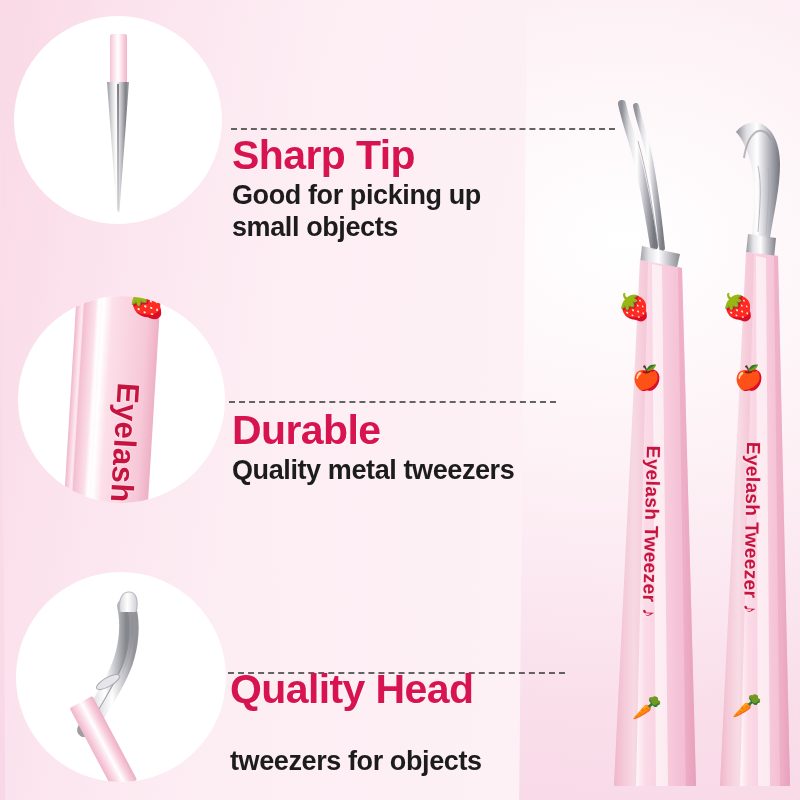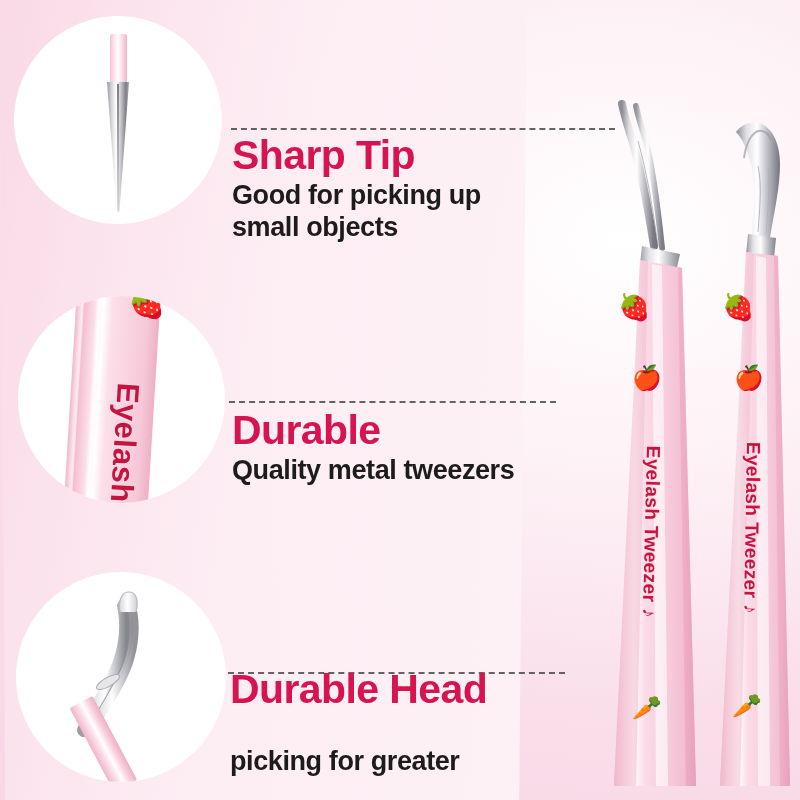--- a/index.html
+++ b/index.html
@@ -250,24 +250,24 @@
   </div>
 
   <div class="feature-block" id="block-durable">
     <p class="feature-title">Durable</p>
     <p class="feature-desc">
       <span>Quality metal tweezers</span>
     </p>
   </div>
 
   <div class="feature-block" id="block-silicone">
-    <p class="feature-title">Durable Head</p>
+    <p class="feature-title">Quality Head</p>
     <p class="feature-desc">
       <br>
-      <span>picking for greater</span>
+      <span>tweezers for objects</span>
     </p>
   </div>
 
   <div class="tweezer" style="left:596px; top:96px;">
     <svg width="130" height="704" viewBox="0 0 130 704">
       <defs>
         <linearGradient id="t1handle" x1="0" y1="0" x2="1" y2="0">
           <stop offset="0%" stop-color="#efb2c8"></stop>
           <stop offset="10%" stop-color="#f9d6e3"></stop>
           <stop offset="24%" stop-color="#ffffff"></stop>

